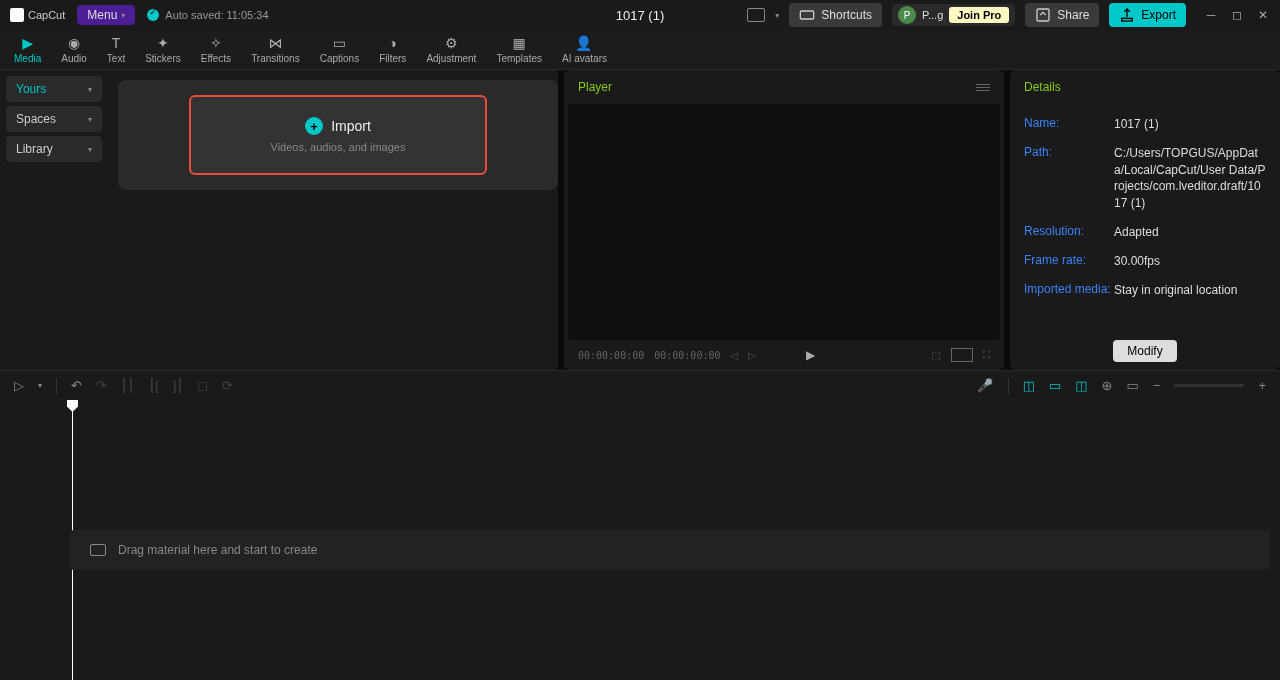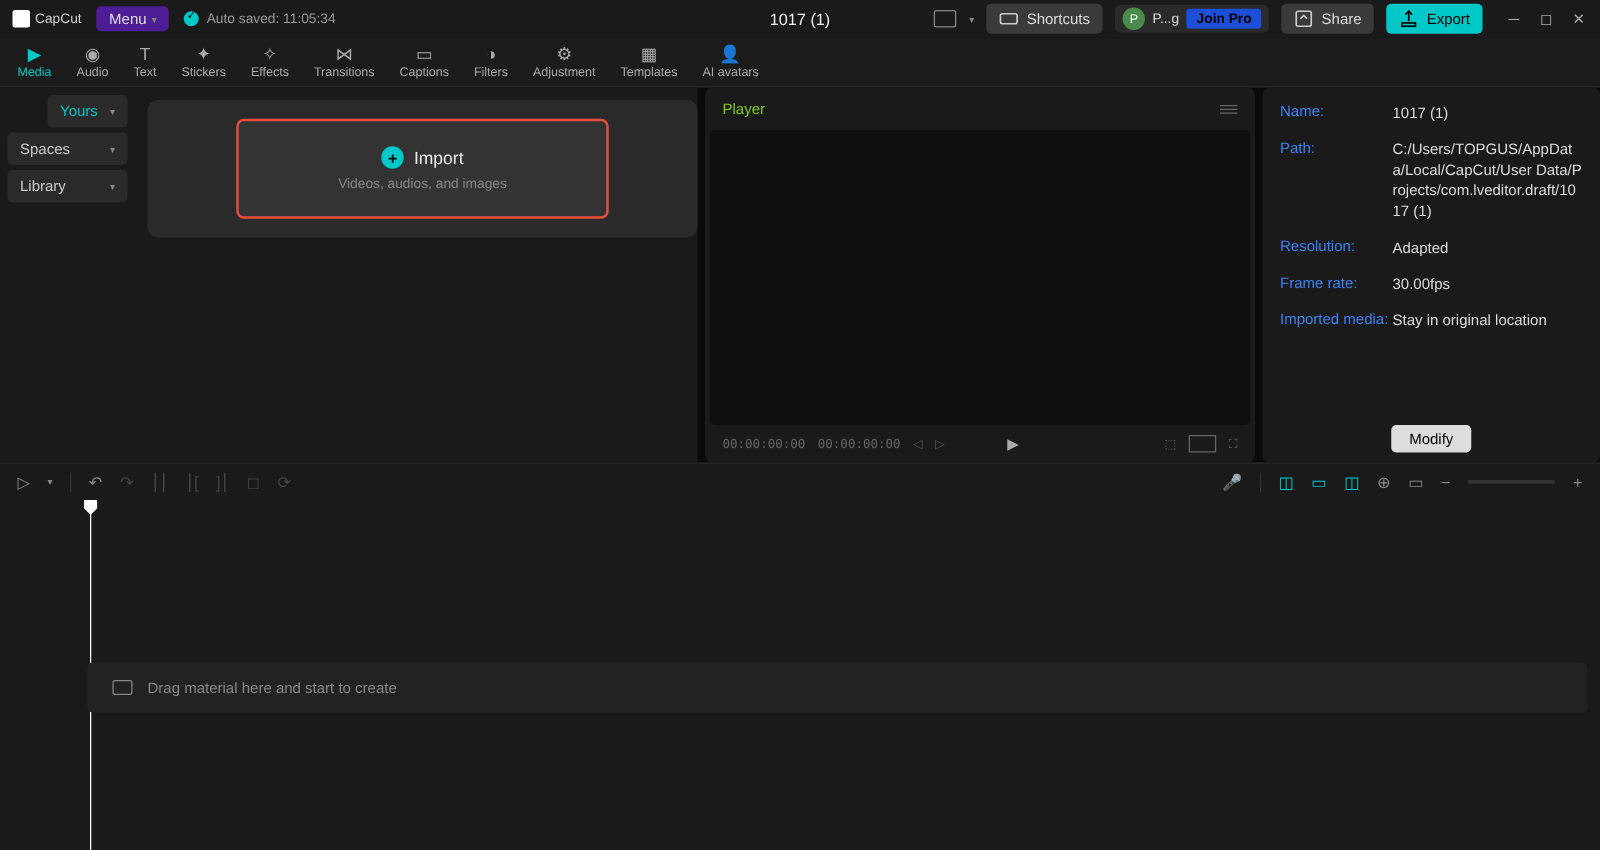--- a/index.html
+++ b/index.html
@@ -13,33 +13,33 @@
 .check-circle { width: 12px; height: 12px; background: #00c8c8; border-radius: 50%; position: relative; }
 .check-circle::after { content: "✓"; position: absolute; top: -2px; left: 2px; font-size: 9px; color: #000; }
 .title-center { position: absolute; left: 50%; transform: translateX(-50%); font-size: 13px; color: #eee; font-weight: 500; }
 .title-right { margin-left: auto; display: flex; align-items: center; gap: 10px; }
 .ratio-icon { width: 18px; height: 14px; border: 1px solid #888; border-radius: 2px; }
 .chev-down { font-size: 8px; color: #888; }
 .btn { display: flex; align-items: center; gap: 6px; padding: 4px 10px; border-radius: 4px; font-size: 12px; cursor: pointer; }
 .btn-dark { background: #3a3a3a; color: #ddd; }
 .btn-export { background: #00c8c8; color: #000; font-weight: 500; }
 .avatar-p { width: 18px; height: 18px; background: #4a8a4a; border-radius: 50%; display: flex; align-items: center; justify-content: center; font-size: 10px; color: #fff; }
-.join-pro { background: #1d4ed8; color: #000; padding: 2px 8px; border-radius: 3px; font-size: 11px; font-weight: 600; }
+.join-pro { background: #fef9c3; color: #000; padding: 2px 8px; border-radius: 3px; font-size: 11px; font-weight: 600; }
 .win-controls { display: flex; gap: 12px; margin-left: 8px; }
 .win-ctrl { width: 14px; height: 14px; display: flex; align-items: center; justify-content: center; color: #aaa; cursor: pointer; }
 
 .toolbar { height: 40px; background: #1c1c1c; display: flex; align-items: center; padding: 0 4px; border-bottom: 1px solid #2a2a2a; }
 .tool-item { display: flex; flex-direction: column; align-items: center; gap: 2px; padding: 2px 10px; font-size: 10px; color: #aaa; cursor: pointer; }
 .tool-item.active { color: #00c8c8; }
 .tool-icon { width: 18px; height: 16px; display: flex; align-items: center; justify-content: center; font-size: 14px; }
 
 .main { display: flex; height: 300px; }
 .sidebar { width: 108px; background: #1a1a1a; padding: 6px; display: flex; flex-direction: column; gap: 4px; }
 .side-item { background: #2a2a2a; padding: 6px 10px; border-radius: 4px; font-size: 12px; color: #ccc; display: flex; align-items: center; justify-content: space-between; cursor: pointer; }
-.side-item.active { color: #00c8c8; margin-left: 32px; }
+.side-item.active { color: #00c8c8; }
 
 .media-panel { flex: 1; background: #1a1a1a; padding: 10px 0 0 10px; max-width: 480px; }
 .import-container { background: #2a2a2a; border-radius: 8px; padding: 18px; height: 110px; display: flex; align-items: center; justify-content: center; }
 .import-box { border: 2px solid #e74c3c; border-radius: 6px; padding: 20px 80px; background: #333; display: flex; flex-direction: column; align-items: center; gap: 6px; cursor: pointer; }
 .import-row { display: flex; align-items: center; gap: 8px; }
 .plus-circle { width: 18px; height: 18px; background: #00c8c8; border-radius: 50%; display: flex; align-items: center; justify-content: center; color: #000; font-size: 13px; font-weight: bold; }
 .import-label { font-size: 14px; font-weight: 500; color: #eee; }
 .import-sub { font-size: 11px; color: #888; }
 
 .player-panel { flex: 1; background: #1a1a1a; margin: 0 6px; border-radius: 6px; display: flex; flex-direction: column; }
@@ -226,20 +226,23 @@
       <span class="play-btn">▶</span>
       <div class="player-right-ctrls">
         <span style="color:#666">⬚</span>
         <div class="preview-box"></div>
         <span style="color:#666">⛶</span>
       </div>
     </div>
   </div>
 
   <div class="details-panel">
+    <div class="panel-header">
+      <span>Details</span>
+    </div>
     <div class="details-body">
       <div class="detail-row">
           <span class="detail-label">Name:</span>
           <span class="detail-value">1017 (1)</span>
         </div>
       <div class="detail-row">
           <span class="detail-label">Path:</span>
           <span class="detail-value">C:/Users/TOPGUS/AppData/Local/CapCut/User Data/Projects/com.lveditor.draft/1017 (1)</span>
         </div>
       <div class="detail-row">

